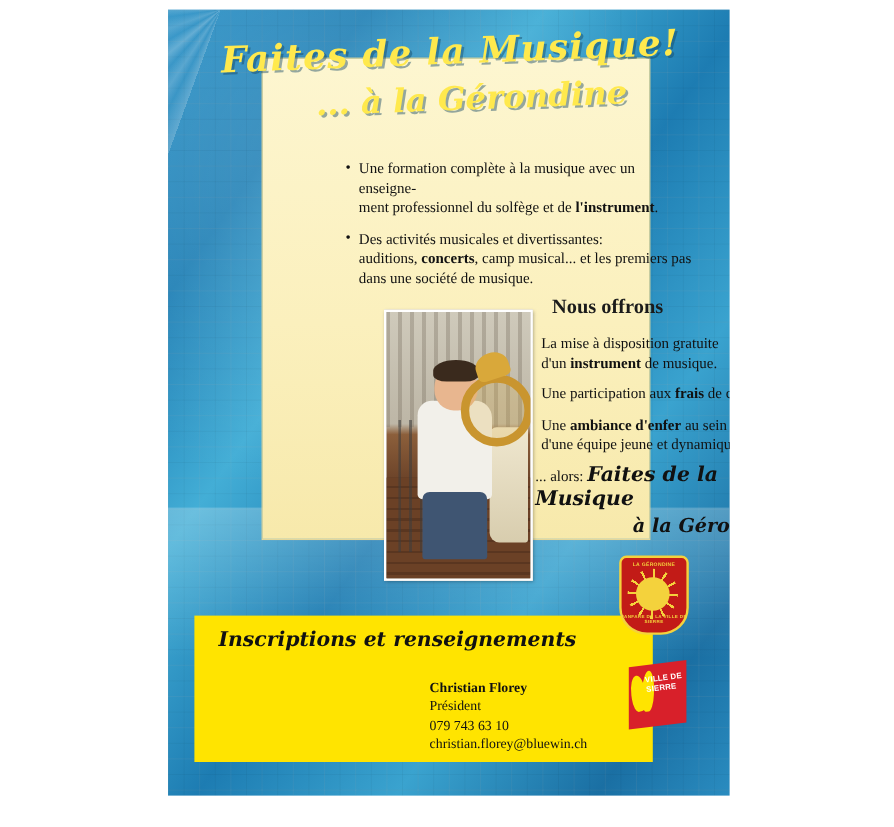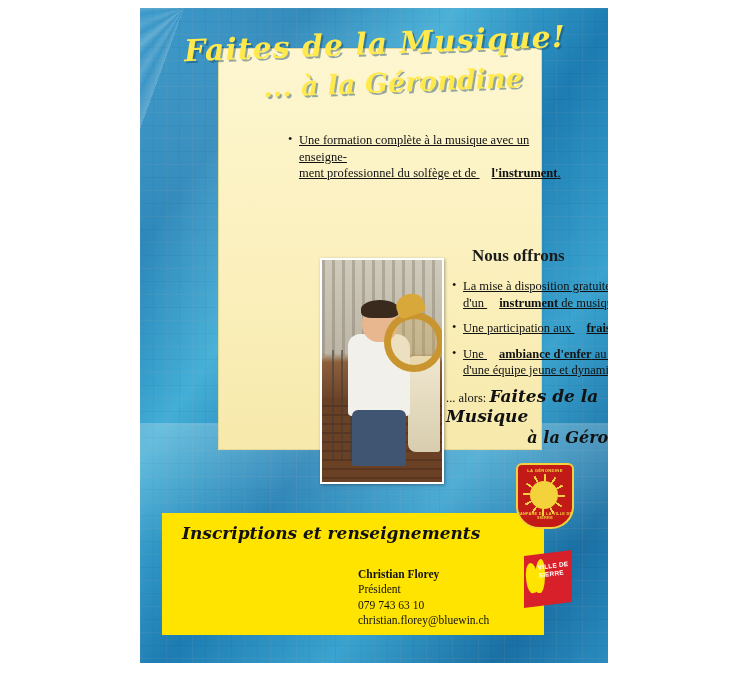--- a/index.html
+++ b/index.html
@@ -113,43 +113,42 @@
   .bullets {
     font-family: "Liberation Serif", serif;
     font-size: 12.5px;
     color: #111;
     line-height: 1.32;
   }
   .bullets .item {
     position: relative;
     padding-left: 11px;
     margin-bottom: 9px;
-    text-decoration: underline;
   }
   .bullets .item:before {
     content: "•";
     position: absolute;
     left: 0;
     top: -1px;
   }
-  .b { font-weight: bold; margin-left: 12px; }
+  .b { font-weight: bold; }
 
   .sec1 {
     position: absolute;
     left: 148px;
     top: 112px;
     width: 300px;
     z-index: 5;
   }
   .sec1 .sec-title { margin-left: 76px; }
   .sec1 .bullets { margin-top: 12px; width: 288px; }
 
   .sec2 {
     position: absolute;
-    left: 312px;
+    left: 300px;
     top: 238px;
     width: 230px;
     z-index: 5;
   }
   .sec2 .sec-title { margin-left: 20px; }
   .sec2 .bullets { margin-top: 12px; width: 218px; }
 
   .closing {
     position: absolute;
     left: 306px;
@@ -406,20 +405,25 @@
   <div class="title-block">
     <div class="title-line1">Faites de la Musique!</div>
     <div class="title-line2">... à la Gérondine</div>
   </div>
 
   <div class="sec1">
     <div class="bullets">
       <div class="item">
         Une formation complète à la musique avec un enseigne-<br>ment professionnel du solfège et de <span class="b">l'instrument</span>.
       </div>
+      <div class="item">
+        Des activités musicales et divertissantes:<br>
+        auditions, <span class="b">concerts</span>, camp musical... et les premiers pas<br>
+        dans une société de musique.
+      </div>
     </div>
   </div>
 
   <div class="photo">
     <div class="bg"></div>
     <div class="shelf"></div>
     <div class="deck"></div>
     <div class="stands"></div>
     <div class="cloth"></div>
     <div class="boy-body"></div>

